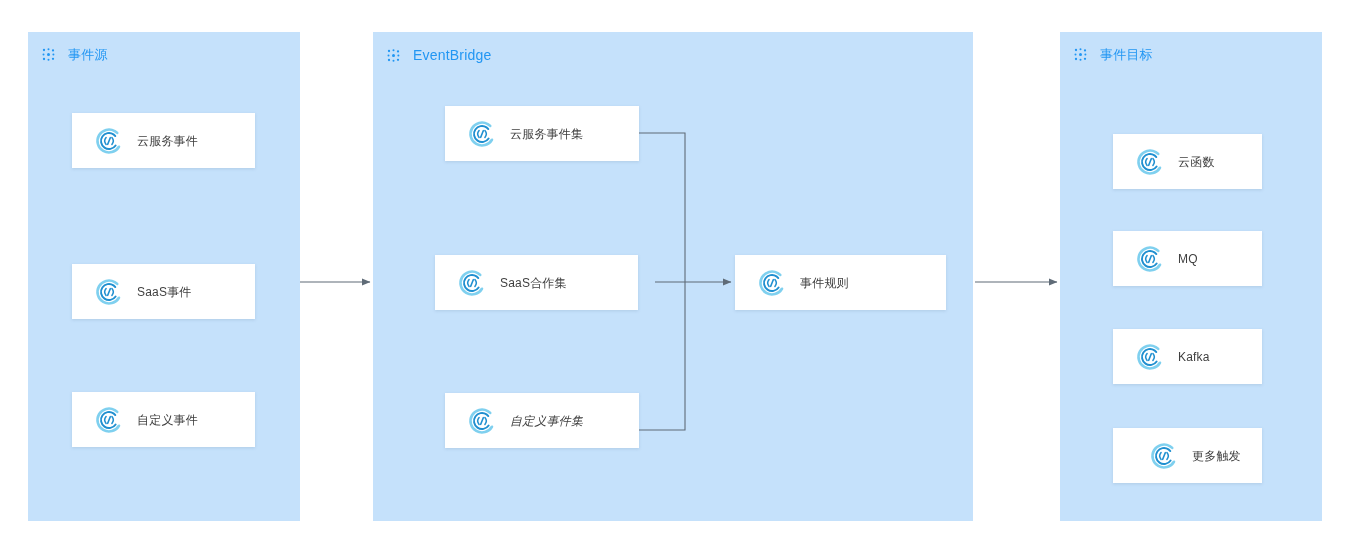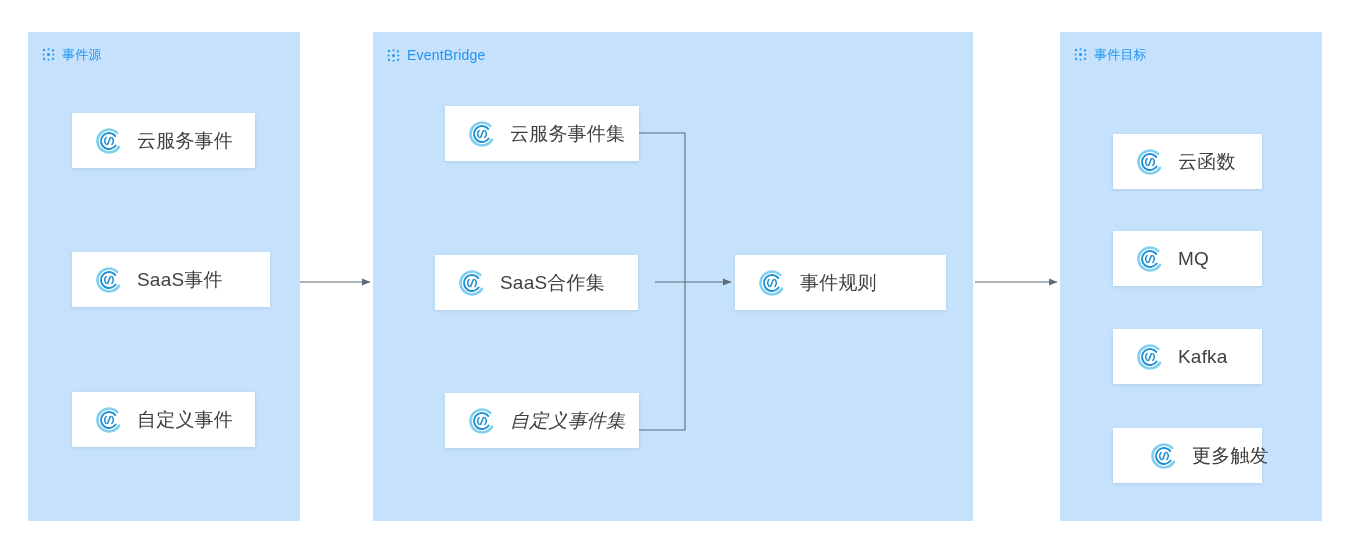--- a/index.html
+++ b/index.html
@@ -26,21 +26,21 @@
     position: absolute;
     background: #c5e1fb;
     box-sizing: border-box;
   }
   .panel-header {
     position: absolute;
     top: 16px;
     left: 14px;
     display: flex;
     align-items: center;
-    gap: 7px;
+    gap: 13px;
     white-space: nowrap;
   }
   .panel-title {
     font-size: 13px;
     color: #2196f3;
     letter-spacing: 0.2px;
     line-height: 1;
   }
   .panel-title.latin {
     font-size: 14px;
@@ -65,21 +65,21 @@
     padding-left: 22px;
     gap: 13px;
   }
   .card-icon {
     width: 30px;
     height: 30px;
     flex: 0 0 auto;
     display: block;
   }
   .card-label {
-    font-size: 19px;
+    font-size: 12px;
     color: #3f3f3f;
     line-height: 1;
     white-space: nowrap;
     letter-spacing: 0.2px;
   }
 
   
   .conn {
     position: absolute;
     left: 0;
@@ -132,21 +132,21 @@
     </div>
   </div>
 
   <div class="card" style="left:72px; top:113px; width:183px; height:55px;">
     <svg class="card-icon" viewBox="0 0 30 30">
       <use href="#ring-glyph"></use>
     </svg>
     <span class="card-label">云服务事件</span>
   </div>
 
-  <div class="card" style="left:72px; top:252px; width:198px; height:55px;">
+  <div class="card" style="left:72px; top:264px; width:183px; height:55px;">
     <svg class="card-icon" viewBox="0 0 30 30">
       <use href="#ring-glyph"></use>
     </svg>
     <span class="card-label">SaaS事件</span>
   </div>
 
   <div class="card" style="left:72px; top:392px; width:183px; height:55px;">
     <svg class="card-icon" viewBox="0 0 30 30">
       <use href="#ring-glyph"></use>
     </svg>

